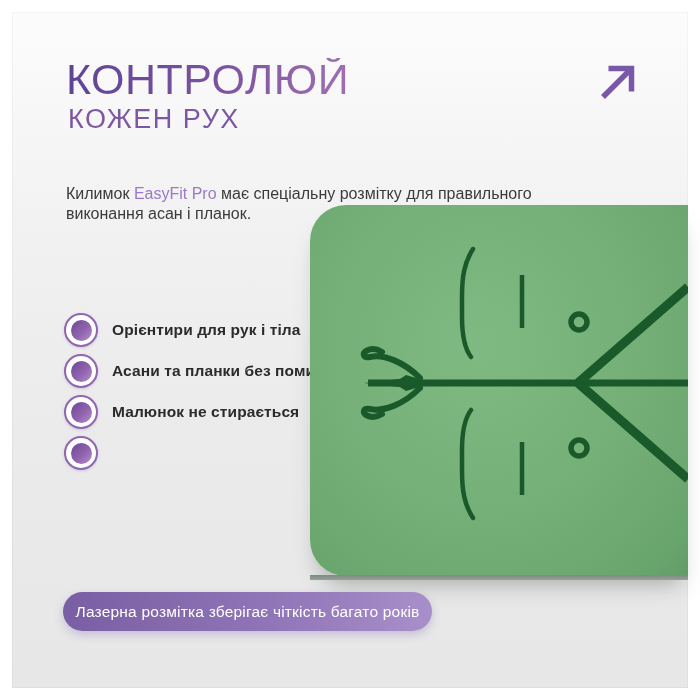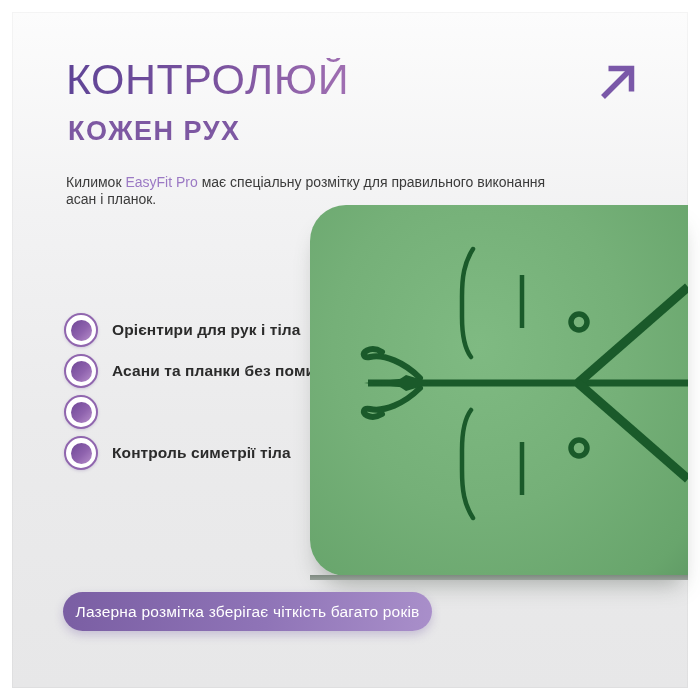--- a/index.html
+++ b/index.html
@@ -15,28 +15,28 @@
   }
   
   .title-block{position:absolute;left:66px;top:58px;}
   .page-title{
     margin:0;font-size:43px;line-height:1.0;font-weight:400;letter-spacing:0.5px;
     background:linear-gradient(90deg,#5f4496 0%,#7b539f 55%,#a06fb2 100%);
     -webkit-background-clip:text;background-clip:text;
     -webkit-text-fill-color:transparent;color:#7b539f;
   }
   .page-subtitle{
-    margin:17px 0 0 2px;font-size:27px;line-height:1.0;font-weight:700;
+    margin:5px 0 0 2px;font-size:27px;line-height:1.0;font-weight:400;
     letter-spacing:1.5px;color:#7d58a2;
   }
   .arrow-wrap{position:absolute;left:596px;top:60px;width:44px;height:44px;}
   
   .intro{
-    position:absolute;left:66px;top:160px;width:505px;
-    font-size:14px;line-height:1.23;color:#3b3b3b;font-weight:500;
+    position:absolute;left:66px;top:168px;width:505px;
+    font-size:16px;line-height:1.23;color:#3b3b3b;font-weight:500;
   }
   .brand{color:#9b79c4;font-weight:500;}
   
   .features{position:absolute;left:64px;top:313px;display:flex;flex-direction:column;gap:7px;}
   .feature{display:flex;align-items:center;height:34px;}
   .bullet{
     width:34px;height:34px;border-radius:50%;background:#ffffff;
     border:2px solid #9066ae;box-sizing:border-box;
     display:flex;align-items:center;justify-content:center;
     box-shadow:0 1px 3px rgba(120,90,160,0.25);
@@ -101,26 +101,26 @@
   <div class="feature">
     <span class="bullet">
         <span class="bullet-core"></span>
       </span>
     <span class="feature-label">Асани та планки без помилок</span>
   </div>
   <div class="feature">
     <span class="bullet">
         <span class="bullet-core"></span>
       </span>
+    <span class="feature-label">Малюнок не стирається</span>
   </div>
   <div class="feature">
     <span class="bullet">
         <span class="bullet-core"></span>
       </span>
-    <span class="feature-label">Контроль симетрії тіла</span>
   </div>
 </div>
 
 <div class="mat">
   <svg viewBox="0 0 378 371">
     <g stroke="#1a5a2a" fill="none">
 
       <line x1="58" y1="178" x2="378" y2="178" stroke-width="7"></line>
 
       <line x1="268" y1="178" x2="378" y2="82" stroke-width="9"></line>

